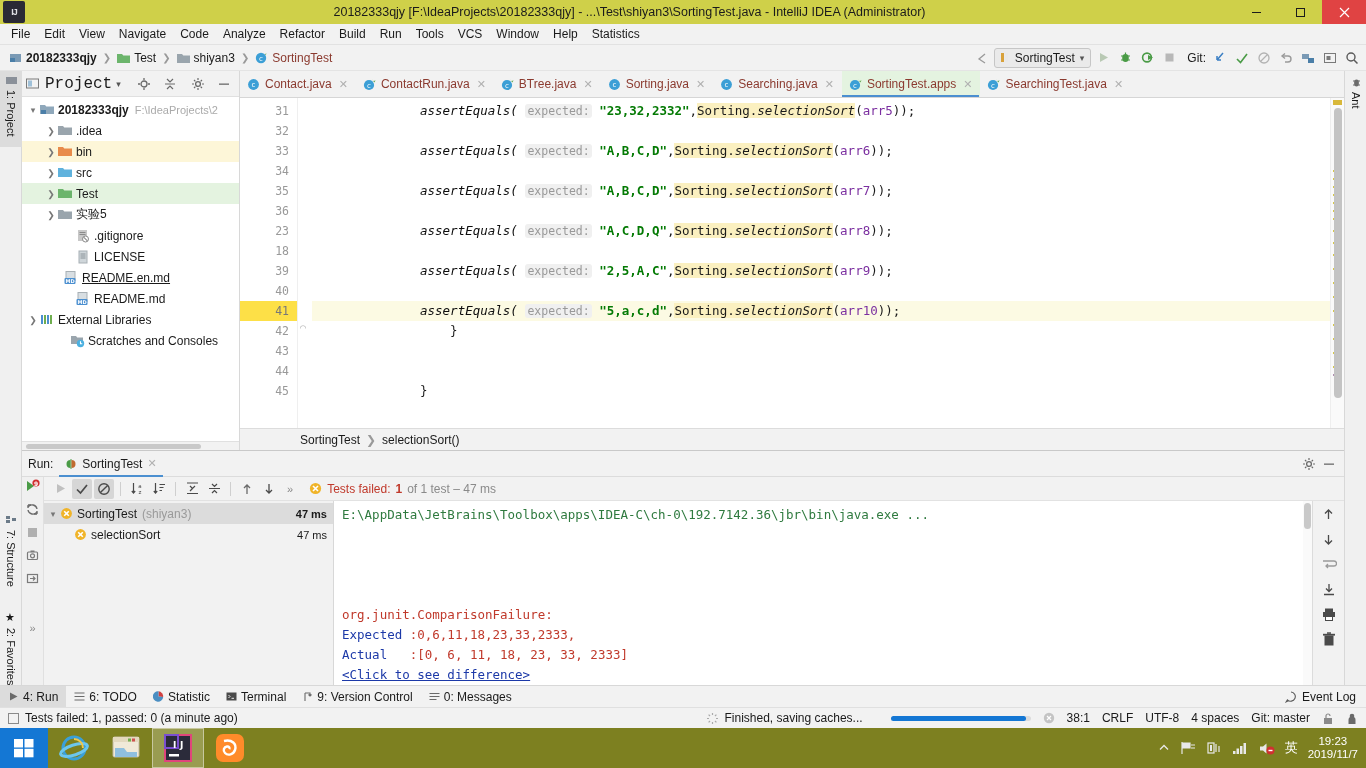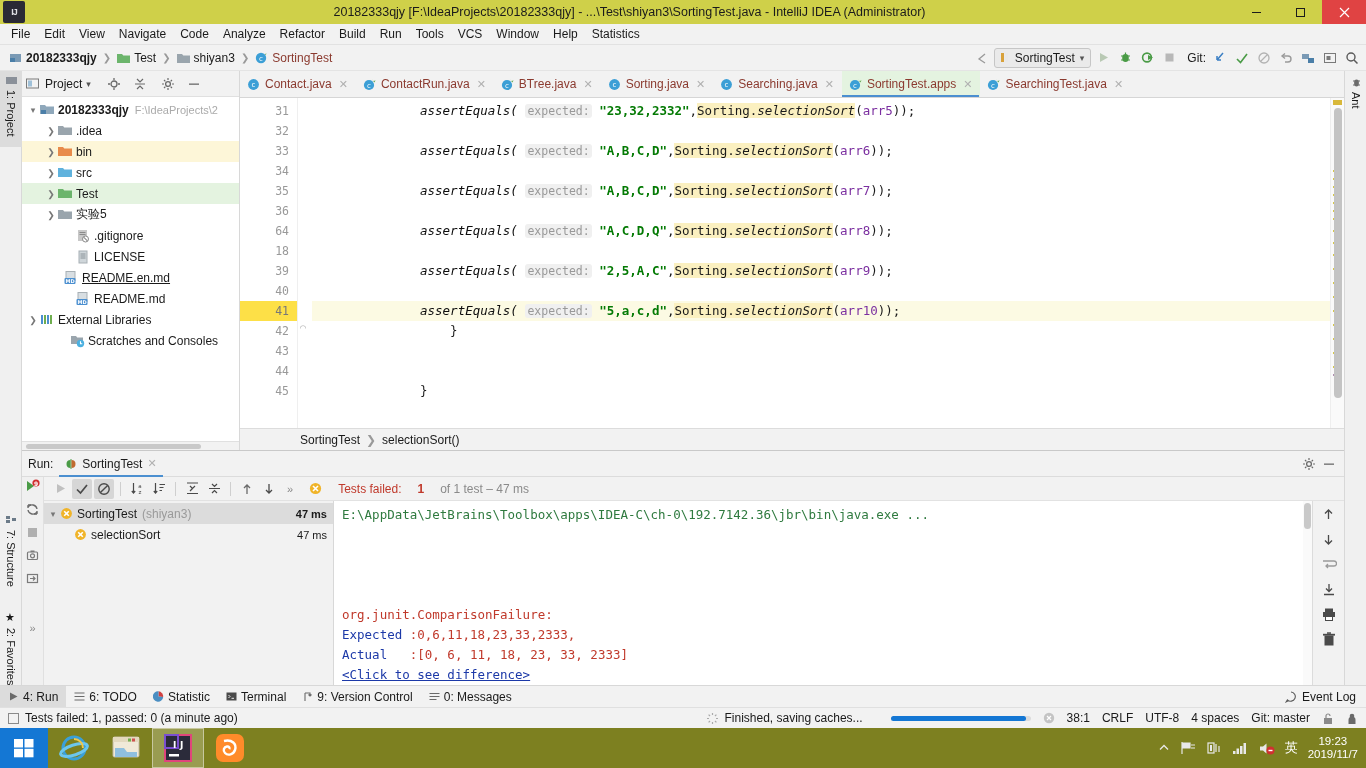--- a/index.html
+++ b/index.html
@@ -88,21 +88,21 @@
   
   .projwin {
     position:absolute; left:22px; top:71px; width:218px; height:379px;
     background:#fff; border-right:1px solid #d8d8d8;
     display:flex; flex-direction:column;
   }
   .projhdr {
     height:26px; background:#f2f2f2; display:flex; align-items:center;
     gap:4px; padding:0 4px; border-bottom:1px solid #e0e0e0;
   }
-  .projhdr .ttl { font-size:12px; padding-left:2px; }
+  .projhdr .ttl { font-size:16px; padding-left:2px;font-family:Liberation Mono, monospace; }
   .tree { flex:1; overflow:hidden; padding-top:2px; font-size:12px; background:#fff;}
   .trow { display:flex; align-items:center; height:21px; padding-left:4px; white-space:nowrap;}
   .trow.sel-bin { background:#fdf6d8; }
   .trow.sel-test { background:#e4f3e0; }
   .arrow { width:14px; text-align:center; color:#777; font-size:9px; }
   .noarrow { width:14px; }
   .tlabel { margin-left:4px; }
   .tlabel.bold { font-weight:bold; }
   .tpath { color:#aaa; margin-left:6px; font-size:11px;}
   .fico { width:14px; height:13px; display:inline-block; position:relative;}
@@ -191,21 +191,21 @@
     display:flex; flex-direction:column; align-items:center; padding-top:2px; gap:8px;
   }
   .runmain { flex:1; display:flex; flex-direction:column;}
   .runtoolbar {
     height:24px; display:flex; align-items:center; gap:2px; padding-left:6px;
     border-bottom:1px solid #e2e2e2; background:#f2f2f2;
   }
   .rtb { width:20px;height:20px;display:flex;align-items:center;justify-content:center;}
   .rtb.on { background:#d6d6d6; border-radius:2px;}
   .rsep { width:1px; height:14px; background:#cfcfcf; margin:0 4px;}
-  .statusline { display:flex; align-items:center; gap:16px; margin-left:8px; font-size:12px;}
+  .statusline { display:flex; align-items:center; gap:5px; margin-left:8px; font-size:12px;}
   .st-fail { color:#c0392b; }
   .st-dim { color:#8a8a8a; }
   .runcontent { flex:1; display:flex; overflow:hidden;}
   .testtree {
     width:290px; background:#f2f2f2; border-right:1px solid #d8d8d8;
     font-size:12px; padding-top:2px;
   }
   .ttrow { display:flex; align-items:center; height:21px; padding:0 6px 0 2px; }
   .ttrow.sel { background:#dcdcdc; }
   .ttrow .nm { margin-left:4px;}
@@ -709,21 +709,21 @@
         </div>
       </div>
     <div class="codearea">
       <div class="gutter">
           <div>31</div>
           <div>32</div>
           <div>33</div>
           <div>34</div>
           <div>35</div>
           <div>36</div>
-          <div>64</div>
+          <div>23</div>
           <div>18</div>
           <div>39</div>
           <div>40</div>
           <div class="cur">41</div>
           <div>42</div>
           <div>43</div>
           <div>44</div>
           <div>45</div>
         </div>
       <div class="foldcol">

